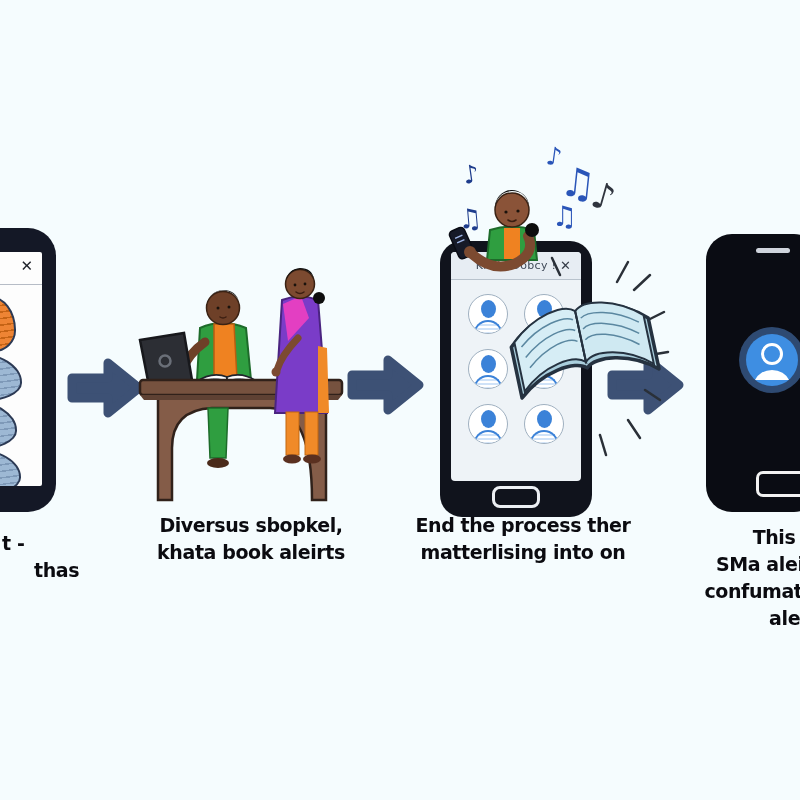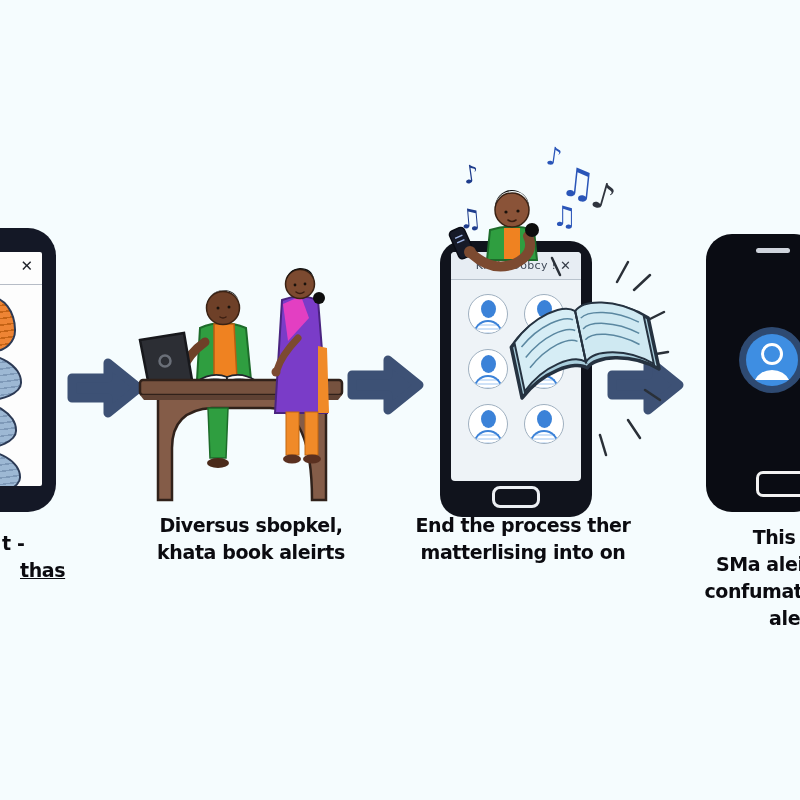--- a/index.html
+++ b/index.html
@@ -9,21 +9,21 @@
     font-family:"DejaVu Sans","Liberation Sans",sans-serif;
   }
   
   .caption{
     position:absolute;color:var(--caption,#0b0b10);
     font-weight:700;font-size:19px;line-height:27px;letter-spacing:-.4px;
     text-align:center;
   }
   .caption div{white-space:pre;}
   .c1{left:2px;top:530px;width:140px;text-align:left;}
-  .c1 div:nth-child(2){margin-left:18px;text-decoration:underline;}
+  .c1 div:nth-child(2){margin-left:32px;}
   .c2{left:130px;top:512px;width:242px;}
   .c3{left:398px;top:512px;width:250px;}
   .c4{left:688px;top:524px;width:172px;}
   .c4 div:nth-child(4){margin-left:52px;}
   
   .arrow{position:absolute;width:88px;height:76px;}
   .a1{left:62px;top:350px;}
   .a2{left:342px;top:347px;}
   .a3{left:602px;top:347px;}
   

